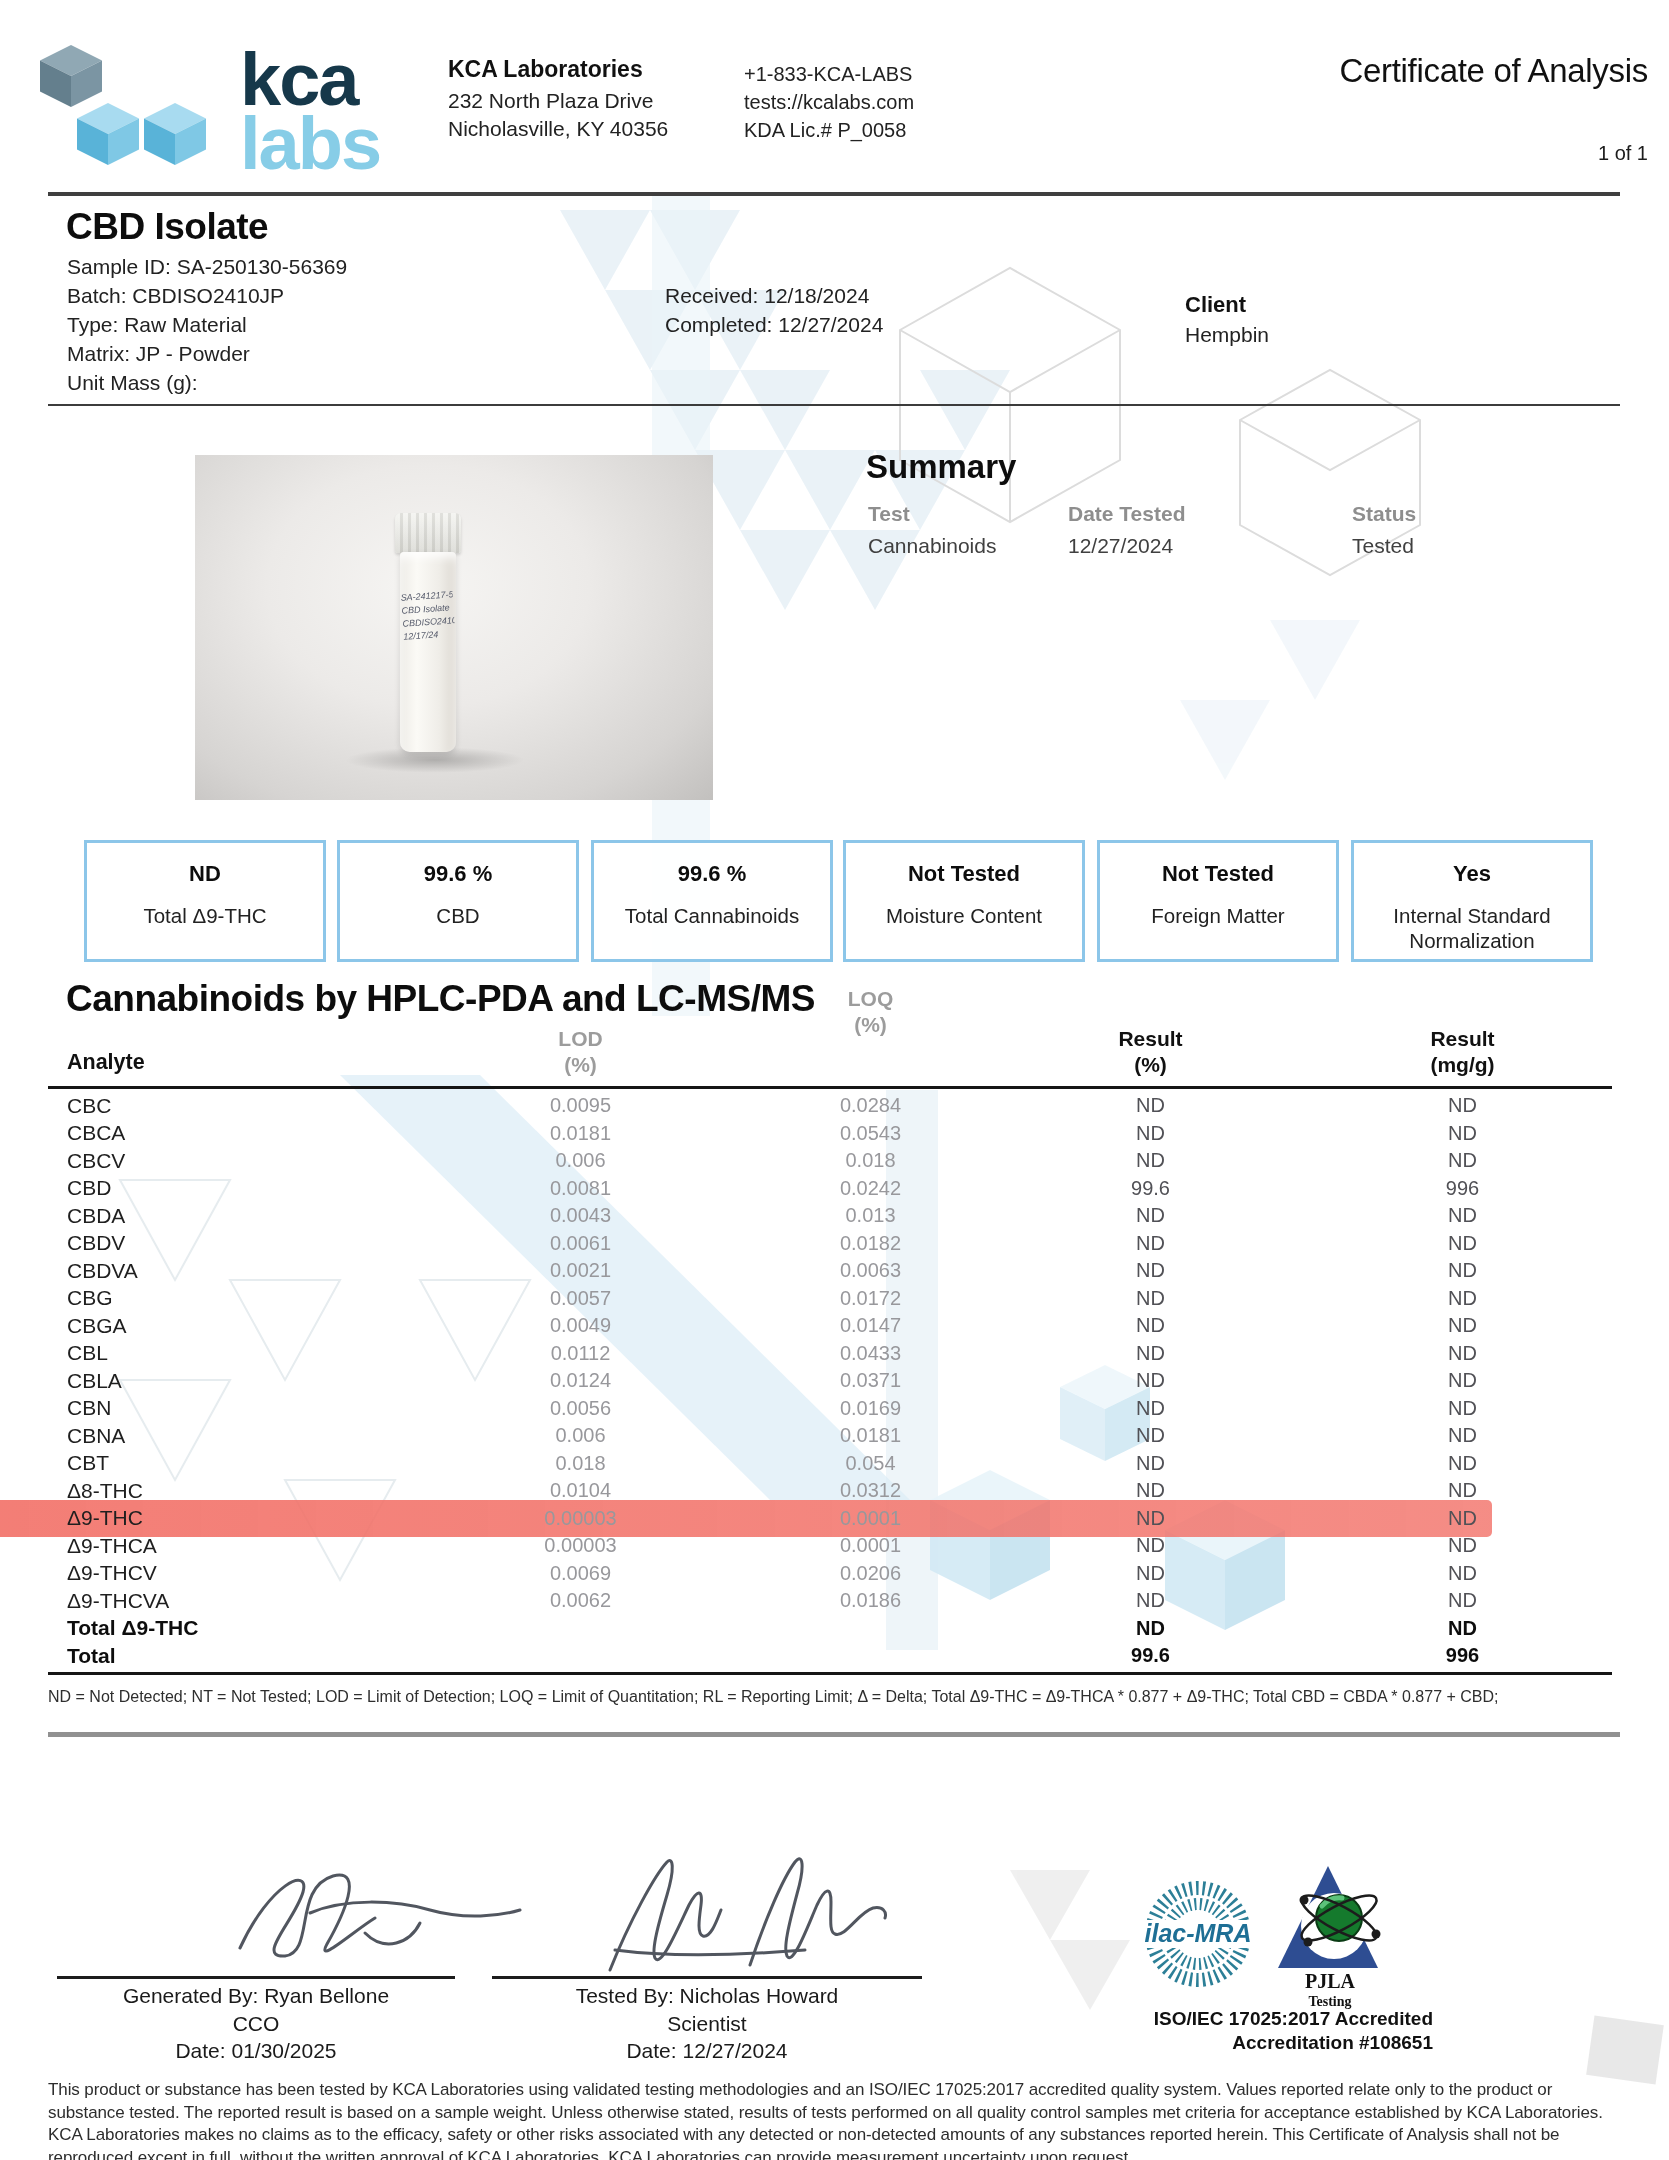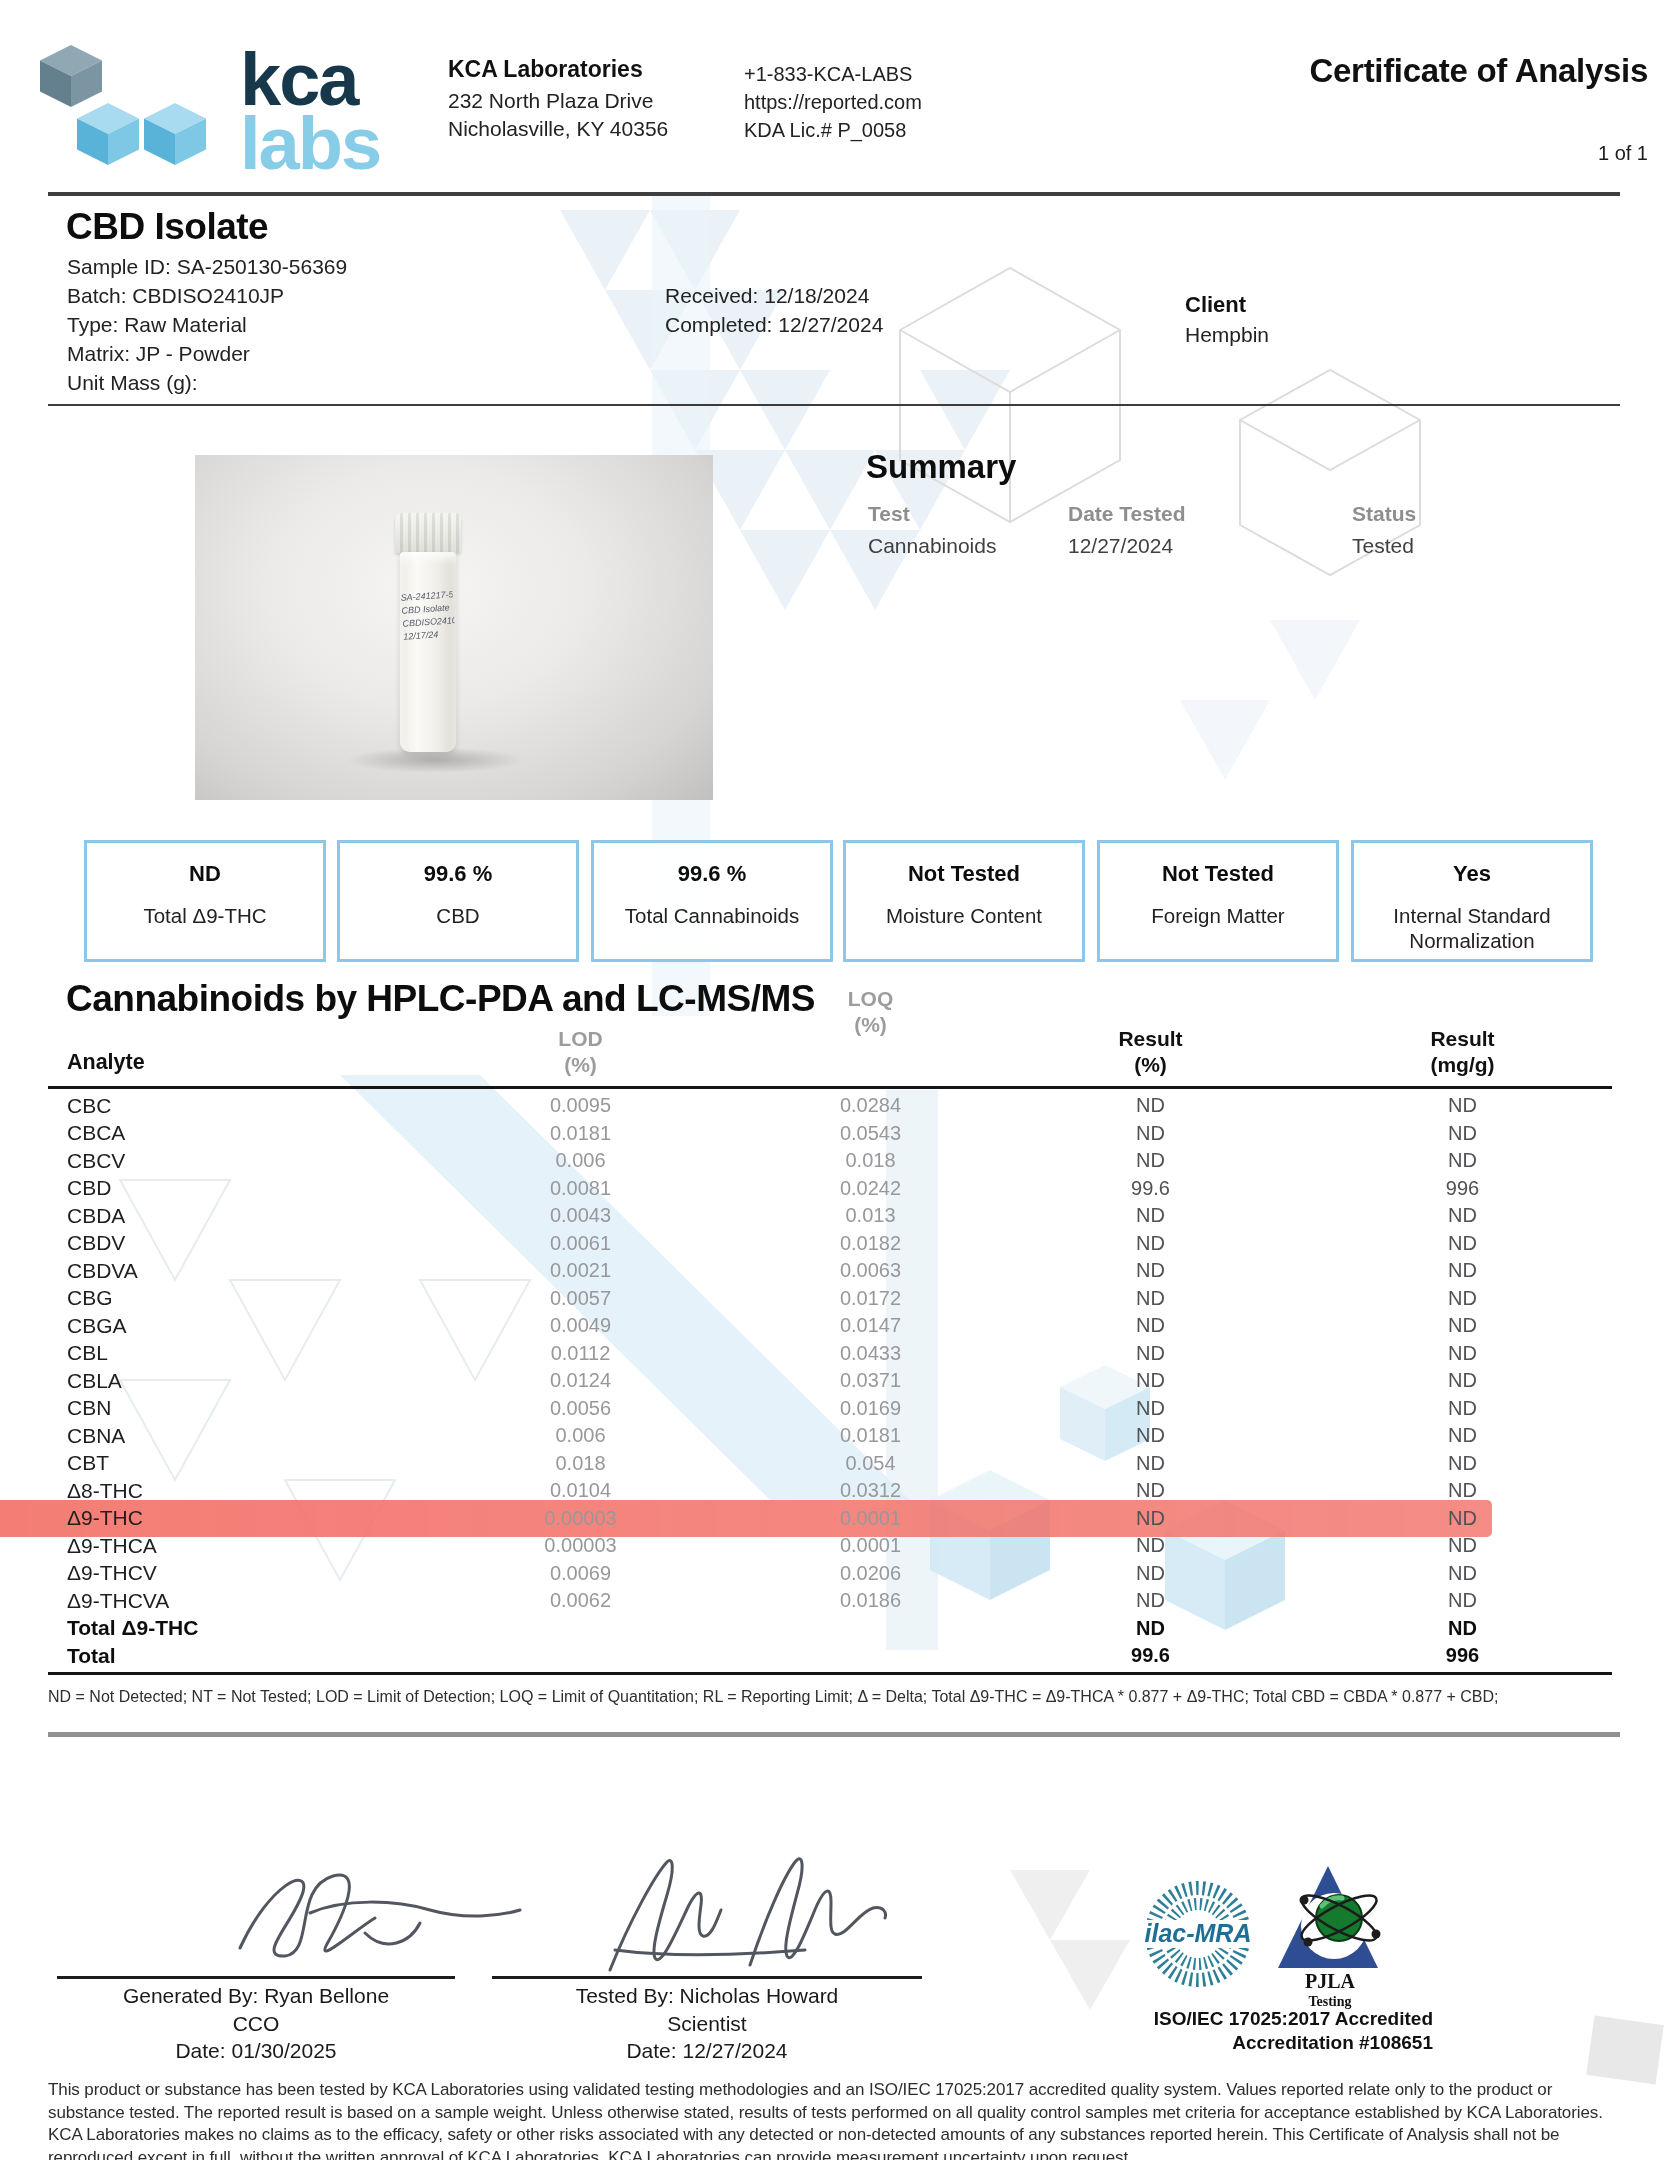--- a/index.html
+++ b/index.html
@@ -8,21 +8,21 @@
   .abs{position:absolute;}
   .wm{position:absolute;inset:0;z-index:0;pointer-events:none;} .z2{z-index:2;}
 
   
   .logo-text{position:absolute;left:240px;top:48px;z-index:2;line-height:64px;
              font-weight:bold;font-size:74px;letter-spacing:-2px;}
   .logo-kca{color:#16384a;} .logo-labs{color:#87cde7;}
   .company{position:absolute;left:448px;top:55px;z-index:2;font-size:21px;line-height:28px;color:#222;}
   .company .nm{font-weight:bold;font-size:23px;color:#111;margin-bottom:4px;}
   .contact{position:absolute;left:744px;top:60px;z-index:2;font-size:20px;line-height:28px;color:#222;}
-  .certtitle{position:absolute;right:49px;top:52px;z-index:2;font-size:33px;font-weight:bold;
+  .certtitle{position:absolute;right:49px;top:52px;z-index:2;font-size:33px;font-weight:normal;
              color:#111;letter-spacing:-0.3px;}
   .pageno{position:absolute;right:49px;top:142px;z-index:2;font-size:20px;color:#1c1c1c;}
   .rule1{position:absolute;left:48px;width:1572px;top:192px;height:4px;background:#3f3f3f;z-index:2;}
   .rule2{position:absolute;left:48px;width:1572px;top:404px;height:2px;background:#3c3c3c;z-index:2;}
 
   
   .sampletitle{position:absolute;left:66px;top:206px;font-size:37px;font-weight:bold;color:#0d0d0d;
                letter-spacing:-0.5px;z-index:2;}
   .sampleinfo{position:absolute;left:67px;top:252px;font-size:21px;line-height:29px;color:#222;z-index:2;}
   .received{position:absolute;left:665px;top:281px;font-size:21px;line-height:29px;color:#222;z-index:2;}
@@ -174,21 +174,21 @@
   </div>
 
   <div class="company">
     <div class="nm">KCA Laboratories</div>
     <div>232 North Plaza Drive</div>
     <div>Nicholasville, KY 40356</div>
   </div>
 
   <div class="contact">
     <div>+1-833-KCA-LABS</div>
-    <div>https://reported.com</div>
+    <div>tests://kcalabs.com</div>
     <div>KDA Lic.# P_0058</div>
   </div>
 
   <div class="certtitle">Certificate of Analysis</div>
   <div class="pageno">1 of 1</div>
   <div class="rule1"></div>
 
   <div class="sampletitle">CBD Isolate</div>
   <div class="sampleinfo" id="sample-fields">
       <div>Sample ID: SA-250130-56369</div>

